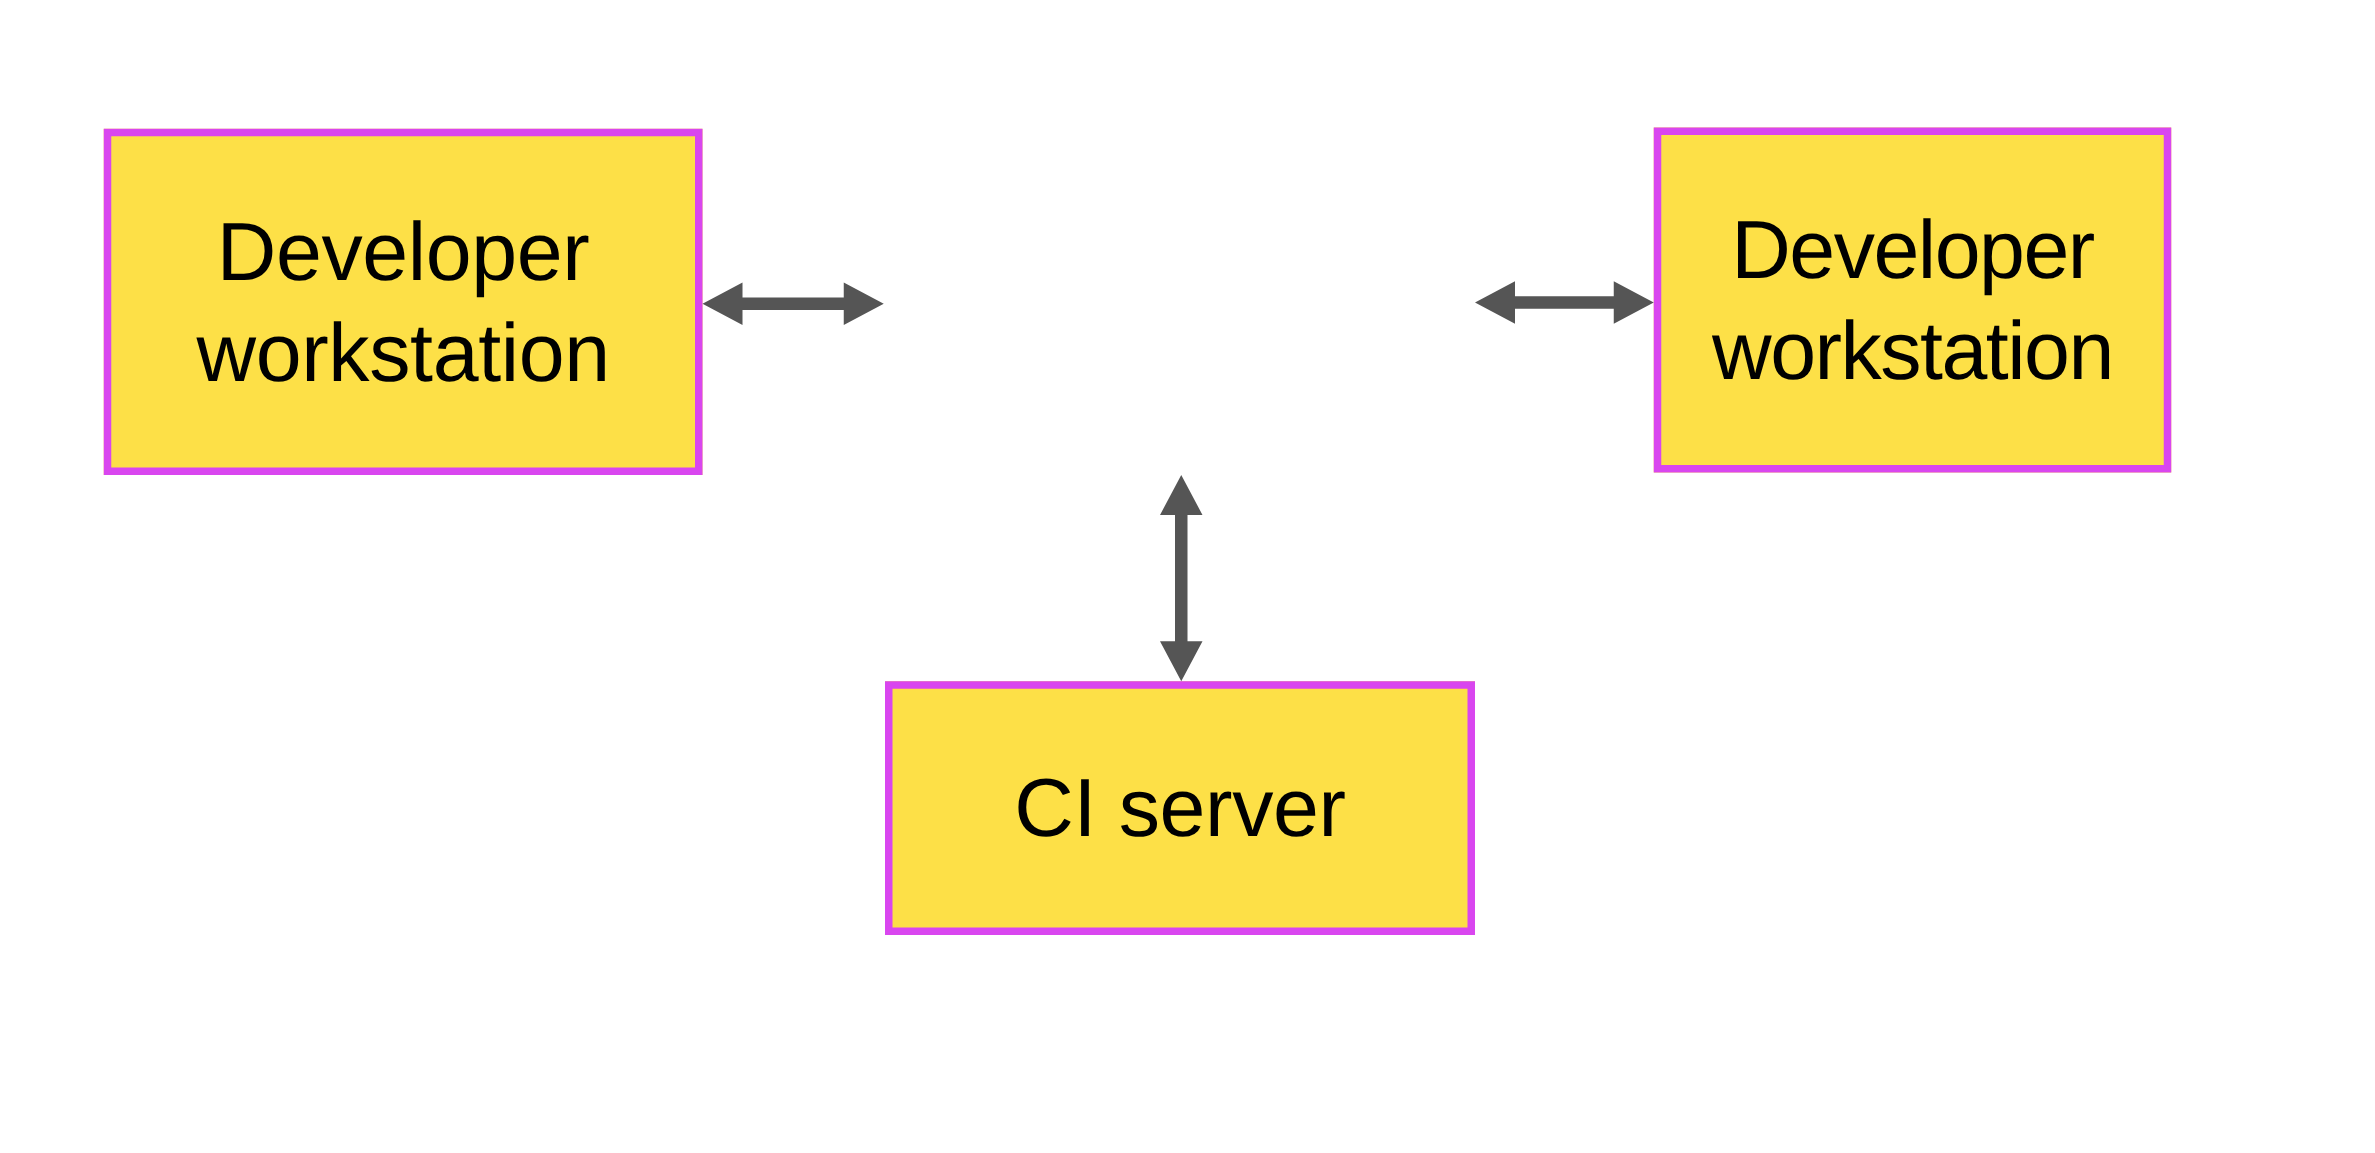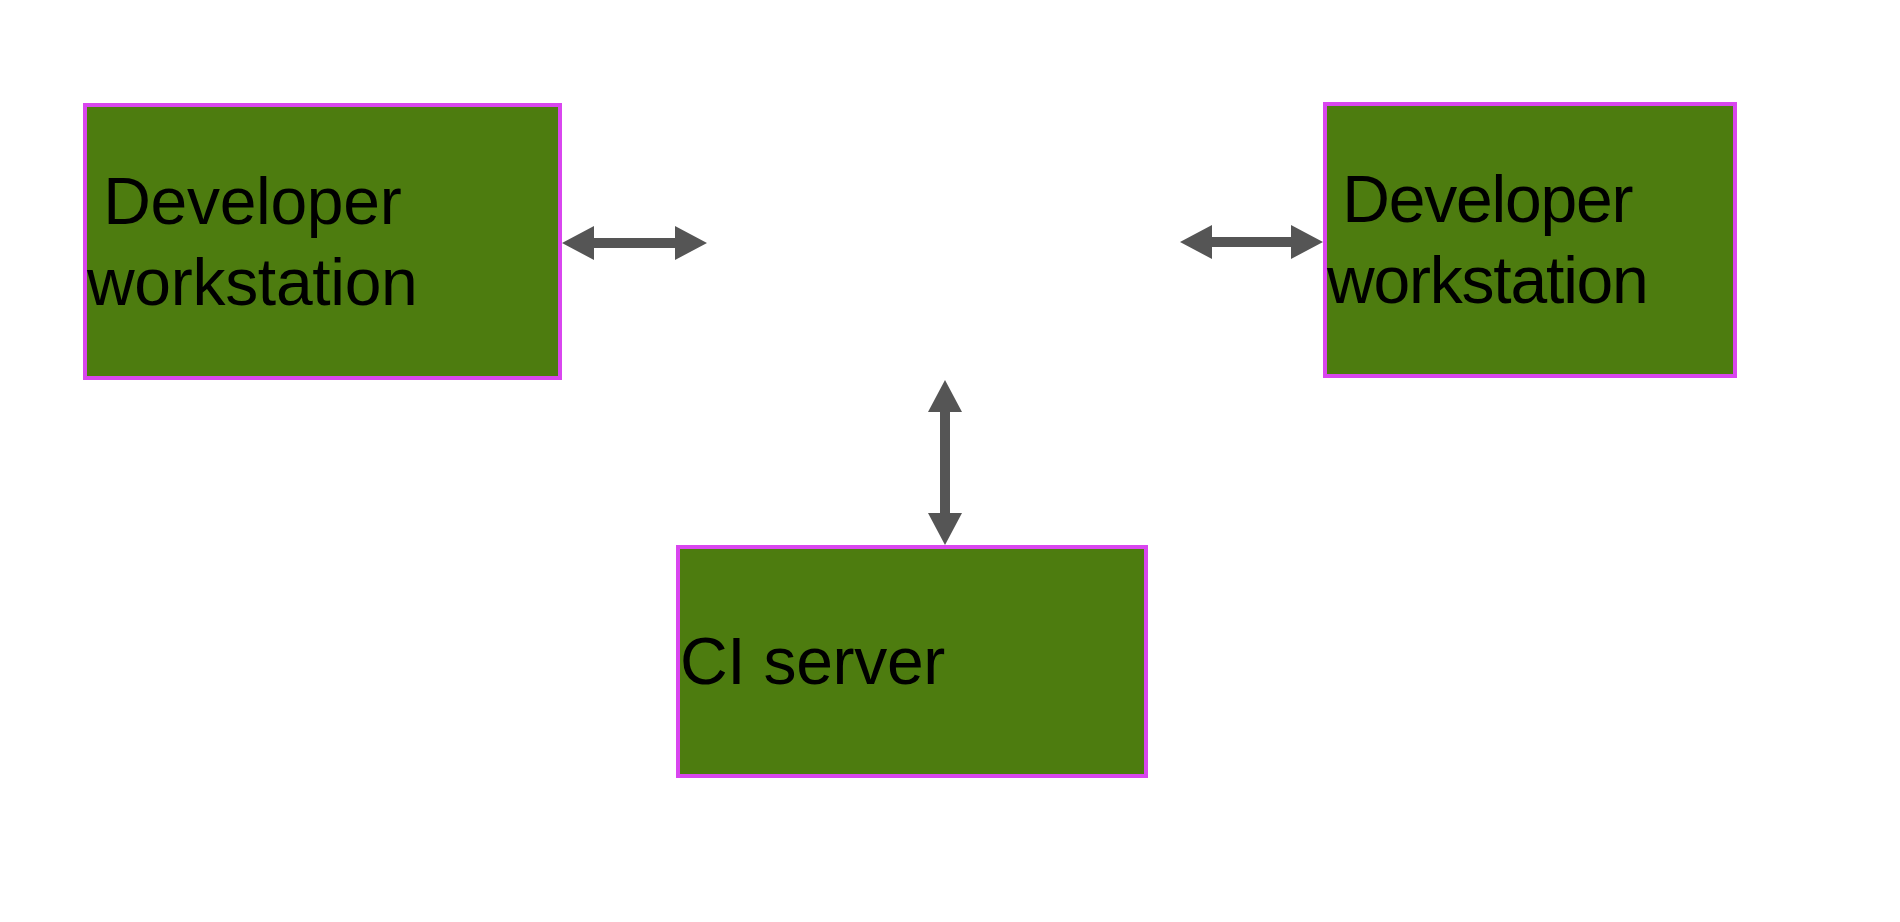--- a/index.html
+++ b/index.html
@@ -14,42 +14,42 @@
   #canvas {
     position: relative;
     width: 1900px;
     height: 922px;
     background: #ffffff;
     overflow: hidden;
   }
   .node {
     position: absolute;
     box-sizing: border-box;
-    background: #4d7c0f;
-    border: 4px solid #d946ef;
+    background: #fde047;
+    border: 6px solid #d946ef;
     display: flex;
     align-items: center;
-    justify-content: flex-start;
+    justify-content: center;
     text-align: center;
   }
   .node-label {
     font-family: "Liberation Sans", sans-serif;
     font-size: 66px;
     line-height: 1.22;
     color: #000000;
     font-weight: 400;
     letter-spacing: -0.3px;
     white-space: pre-line;
     display: block;
   }
   
   #node-dev-left   { left: 83px;   top: 103px; width: 479px; height: 277px; }
   #node-shared     { left: 707px;  top: 103px; width: 473px; height: 277px; }
   #node-dev-right  { left: 1323px; top: 102px; width: 414px; height: 276px; }
-  #node-ci         { left: 676px;  top: 545px; width: 472px; height: 233px; }
+  #node-ci         { left: 708px;  top: 545px; width: 472px; height: 203px; }
 
   #node-dev-right .node-label { letter-spacing: -1.2px; }
 
   .connector {
     position: absolute;
     overflow: visible;
   }
   #conn-left-shared  { left: 558px;  top: 213px; width: 153px; height: 60px; }
   #conn-shared-right { left: 1176px; top: 212px; width: 151px; height: 60px; }
   #conn-shared-ci    { left: 915px;  top: 376px; width: 60px;  height: 173px; }

